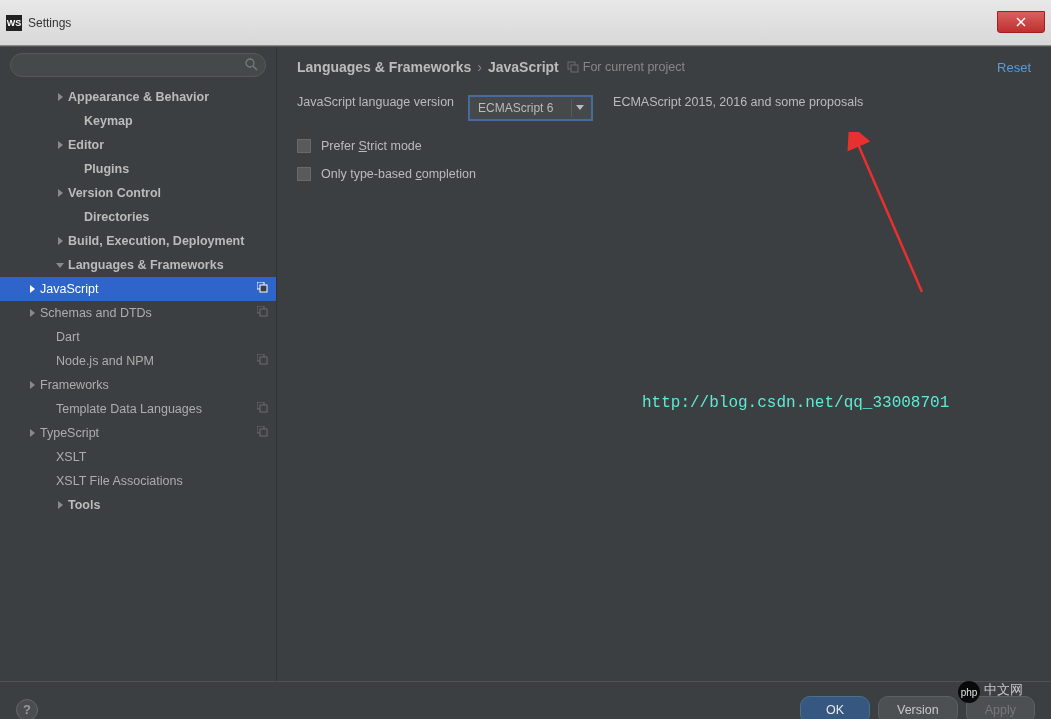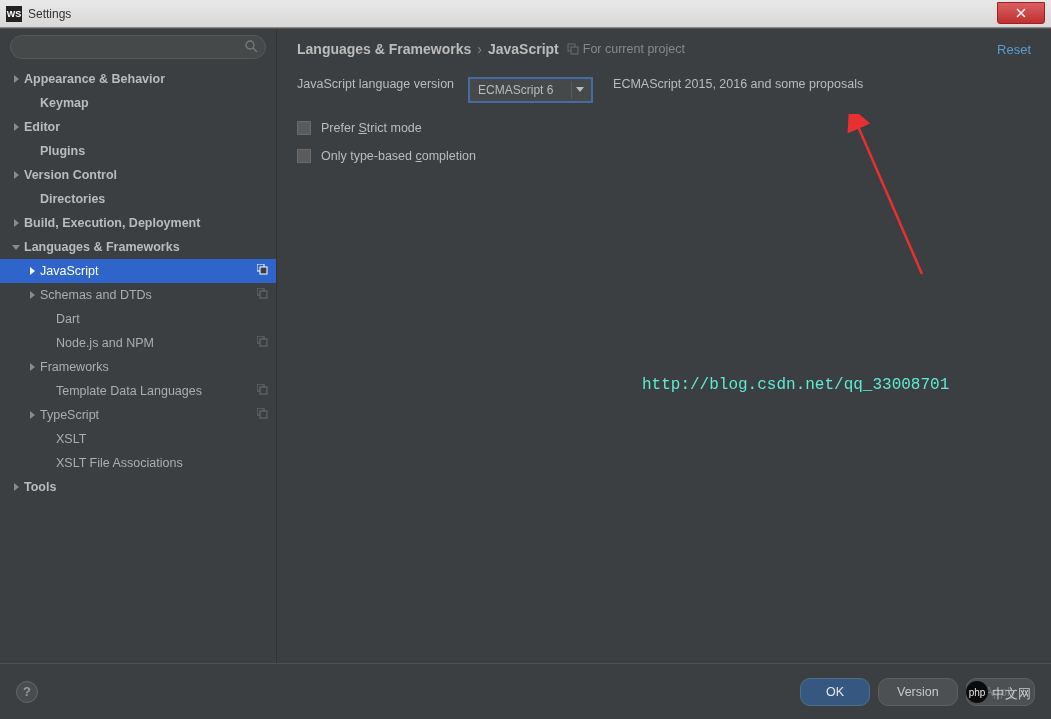--- a/index.html
+++ b/index.html
@@ -1,34 +1,34 @@
 <!DOCTYPE html>
 <html><head>
 <meta charset="utf-8">
 <style>
 * { margin: 0; padding: 0; box-sizing: border-box; font-family: "Segoe UI", Tahoma, sans-serif; }
 body { background: #3c3f41; width: 1051px; height: 719px; overflow: hidden; position: relative; }
 
-.titlebar { height: 28px; background: linear-gradient(#e8e8e8, #d8d8d8); display: flex; align-items: center; padding: 0 0 0 6px; border-bottom: 1px solid #888; }
+.titlebar { height: 46px; background: linear-gradient(#e8e8e8, #d8d8d8); display: flex; align-items: center; padding: 0 0 0 6px; border-bottom: 1px solid #888; }
 .titlebar-icon { width: 16px; height: 16px; background: #222; color: #fff; font-size: 9px; font-weight: bold; display: flex; align-items: center; justify-content: center; margin-right: 6px; }
 .titlebar-text { font-size: 12px; color: #333; flex: 1; }
 .close-btn { width: 48px; height: 22px; background: linear-gradient(#d96060, #c03030); border: 1px solid #a02020; border-radius: 0 0 3px 3px; margin-top: -2px; margin-right: 6px; display: flex; align-items: center; justify-content: center; cursor: pointer; }
 .close-btn svg { stroke: #fff; stroke-width: 1.5; }
 
 .main-wrap { display: flex; height: calc(719px - 28px - 56px); background: #3c3f41; border-top: 1px solid #555; }
 
 .sidebar { width: 277px; background: #3c3f41; border-right: 1px solid #323232; display: flex; flex-direction: column; }
 .search-wrap { padding: 6px 10px 8px 10px; }
 .search-input { width: 100%; height: 24px; background: #45494a; border: 1px solid #585858; border-radius: 12px; color: #bbb; padding: 0 26px 0 10px; font-size: 12px; outline: none; }
 .search-box { position: relative; }
 .search-icon { position: absolute; right: 8px; top: 5px; opacity: 0.5; }
 
 .tree { flex: 1; overflow-y: auto; }
 .tree-item { display: flex; align-items: center; height: 24px; padding: 0 8px 0 0; cursor: pointer; color: #adadad; font-size: 12.5px; }
-.tree-item.bold { font-weight: bold; color: #bbb; }
+.tree-item.bold { font-weight: bold; color: #bbb; margin-left: 44px; }
 .tree-item.selected { background: #2f65ca; color: #fff; }
 .arrow { width: 16px; height: 16px; display: flex; align-items: center; justify-content: center; flex-shrink: 0; }
 .arrow svg { fill: #8a8a8a; }
 .tree-item.selected .arrow svg { fill: #fff; }
 .indent-0 { padding-left: 8px; }
 .indent-1 { padding-left: 24px; }
 .label-no-arrow { padding-left: 16px; }
 .copy-icon { margin-left: auto; opacity: 0.4; }
 .tree-item.selected .copy-icon { opacity: 1; }
 
@@ -56,21 +56,21 @@
 .footer { height: 56px; background: #3c3f41; border-top: 1px solid #515151; display: flex; align-items: center; padding: 0 16px; }
 .help-btn { width: 22px; height: 22px; border-radius: 50%; background: #4a4d4f; border: 1px solid #666; color: #999; display: flex; align-items: center; justify-content: center; font-size: 13px; font-weight: bold; cursor: pointer; }
 .footer-spacer { flex: 1; }
 .btn { height: 28px; padding: 0 18px; font-size: 12.5px; cursor: pointer; margin-left: 8px; border-radius: 10px; display: flex; align-items: center; justify-content: center; }
 .btn-primary { background: #365880; border: 1px solid #4a708b; color: #e8e8e8; min-width: 70px; }
 .btn-default { background: #4c5052; border: 1px solid #5e6060; color: #c8c8c8; }
 .btn-default.apply { color: #777; }
 
 .arrow-annotation { position: absolute; left: 570px; top: 85px; pointer-events: none; }
 
-.bottom-watermark { position: absolute; right: 20px; bottom: 16px; display: flex; align-items: flex-end; opacity: 0.85; pointer-events: none; padding-left: 16px; }
+.bottom-watermark { position: absolute; right: 28px; bottom: 16px; display: flex; align-items: flex-start; opacity: 0.85; pointer-events: none; padding-left: 16px; }
 .bottom-watermark .logo { width: 22px; height: 22px; border-radius: 50%; background: #000; color: #fff; display: flex; align-items: center; justify-content: center; font-size: 10px; margin-right: 4px; }
 .bottom-watermark .txt { color: #ddd; font-size: 13px; }
 </style>
 </head>
 <body>
 
 <div class="titlebar">
   <div class="titlebar-icon">WS</div>
   <div class="titlebar-text">Settings</div>
   <div class="close-btn">

